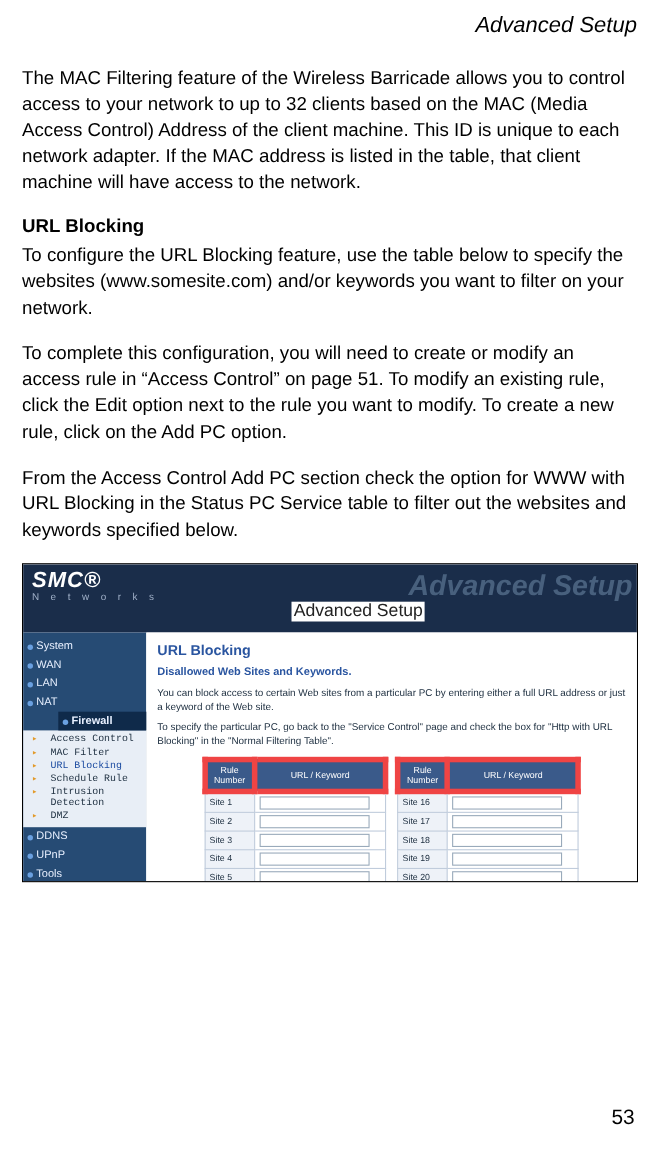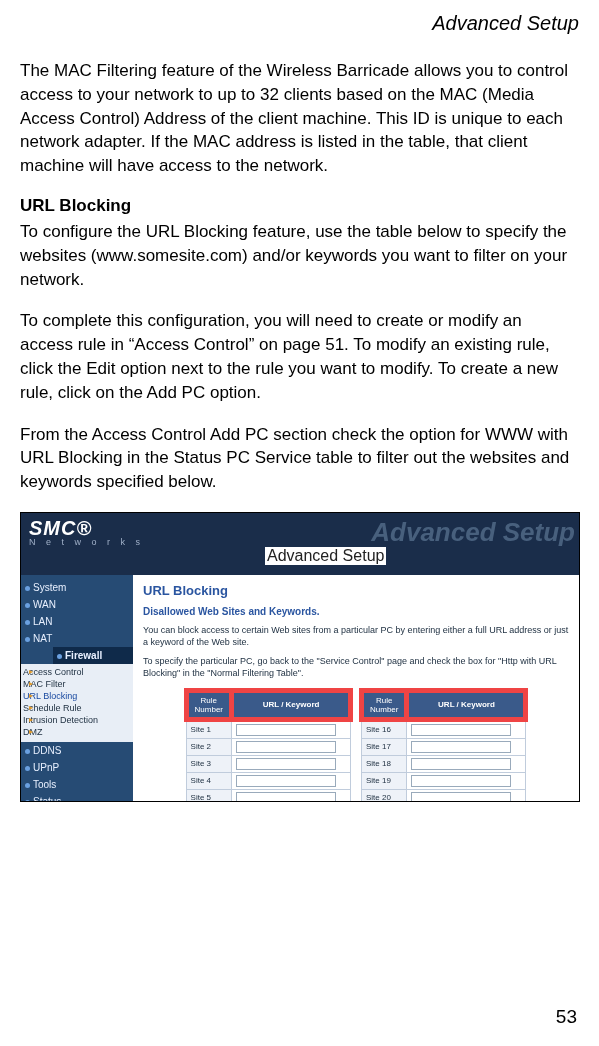--- a/index.html
+++ b/index.html
@@ -111,23 +111,24 @@
       width: 5px; height: 5px;
       border-radius: 50%;
       background: #6aa0e0;
     }
     .sub-items {
       background: #e8eef6;
       color: #234;
       padding: 2px 0 4px 0;
     }
     .sub-items .sub {
-      padding: 1px 4px 1px 2px;
-      font-size: 9px;
-      position: relative;
+      padding: 1px 4px 1px 25px;
+      font-size: 9px;
+      position: relative;
+      font-family: Liberation Mono, monospace;
     }
     .sub-items .sub::before {
       content: "▸";
       position: absolute;
       left: 8px; top: 1px;
       color: #e29a2a;
       font-size: 8px;
     }
     .sub-items .sub.active { color: #1a4aa0; }
     .ss-main {
@@ -166,21 +167,21 @@
     .ss-table th {
       background: #3a5a8a;
       color: #fff;
       font-size: 8px;
       font-weight: normal;
       padding: 3px 6px;
       border: 5px solid #ef4444;
       text-align: center;
     }
     .ss-table th.rn { width: 42px; }
-    .ss-table th.uk { width: 119px; font-weight: bold; }
+    .ss-table th.uk { width: 119px; }
     .ss-table td {
       border: 1px solid #c0ccdc;
       padding: 2px 4px;
       font-size: 8px;
       background: #fff;
       height: 16px;
     }
     .ss-table td.lbl {
       background: #eef2f8;
       text-align: left;

